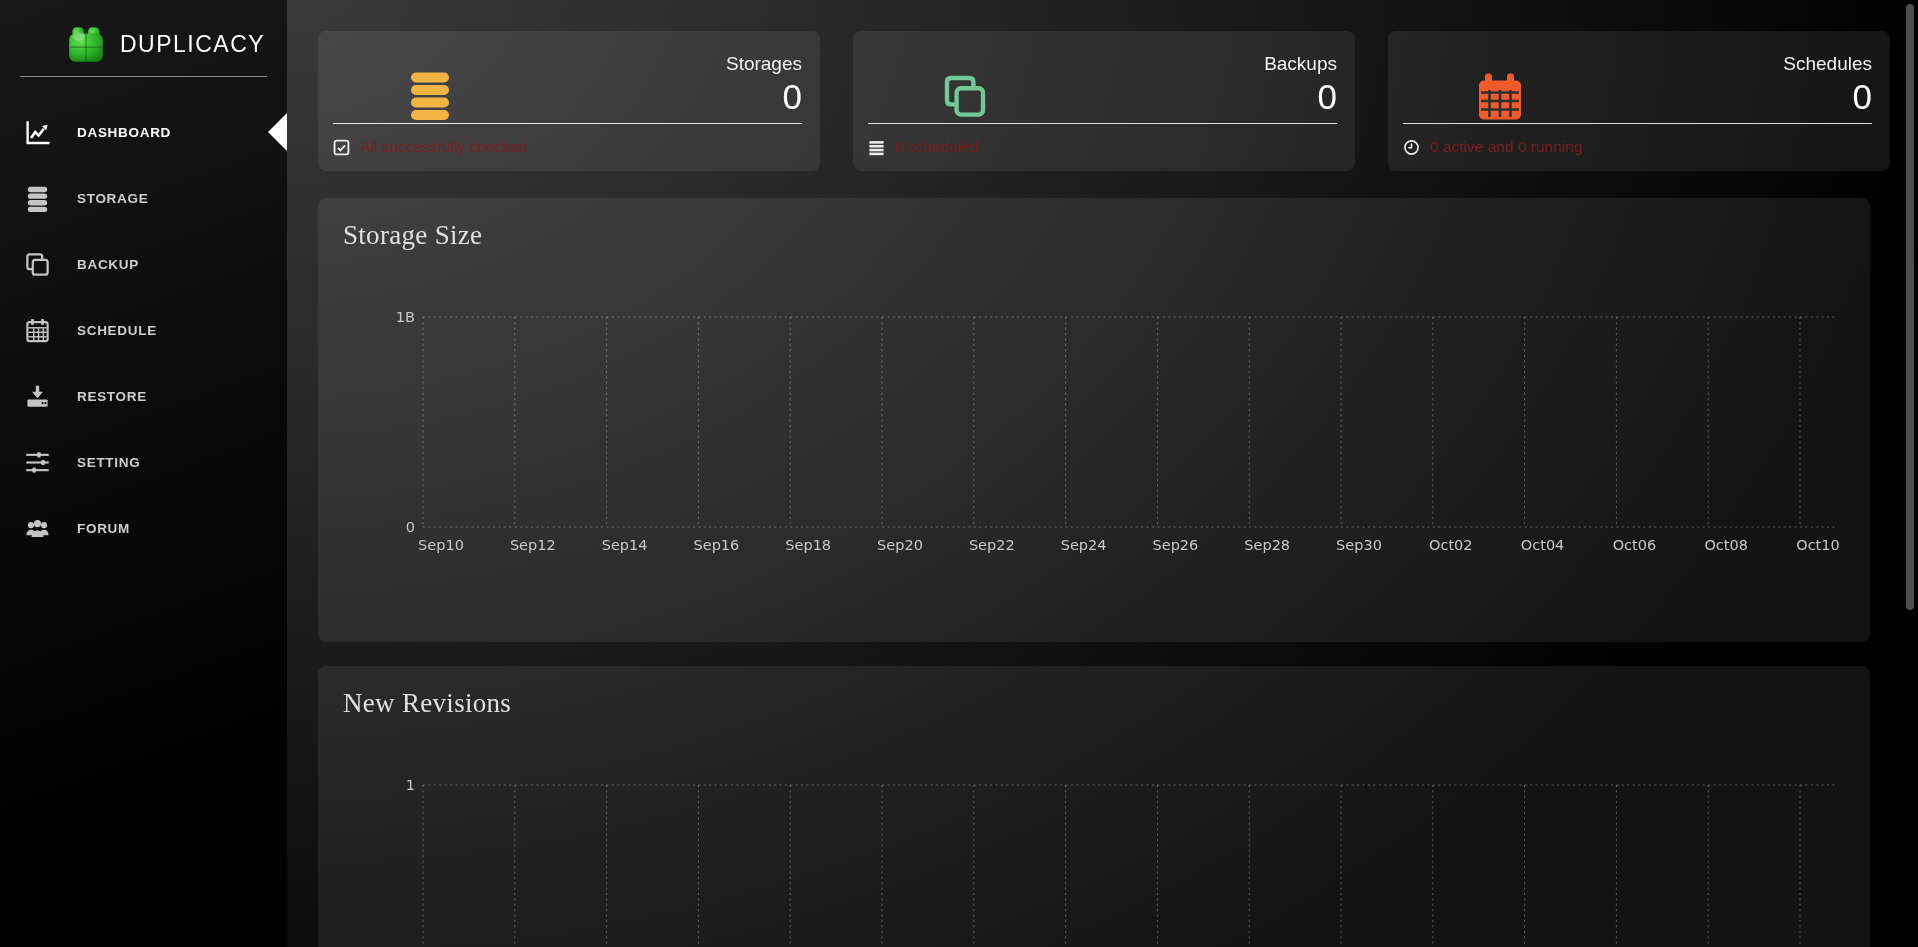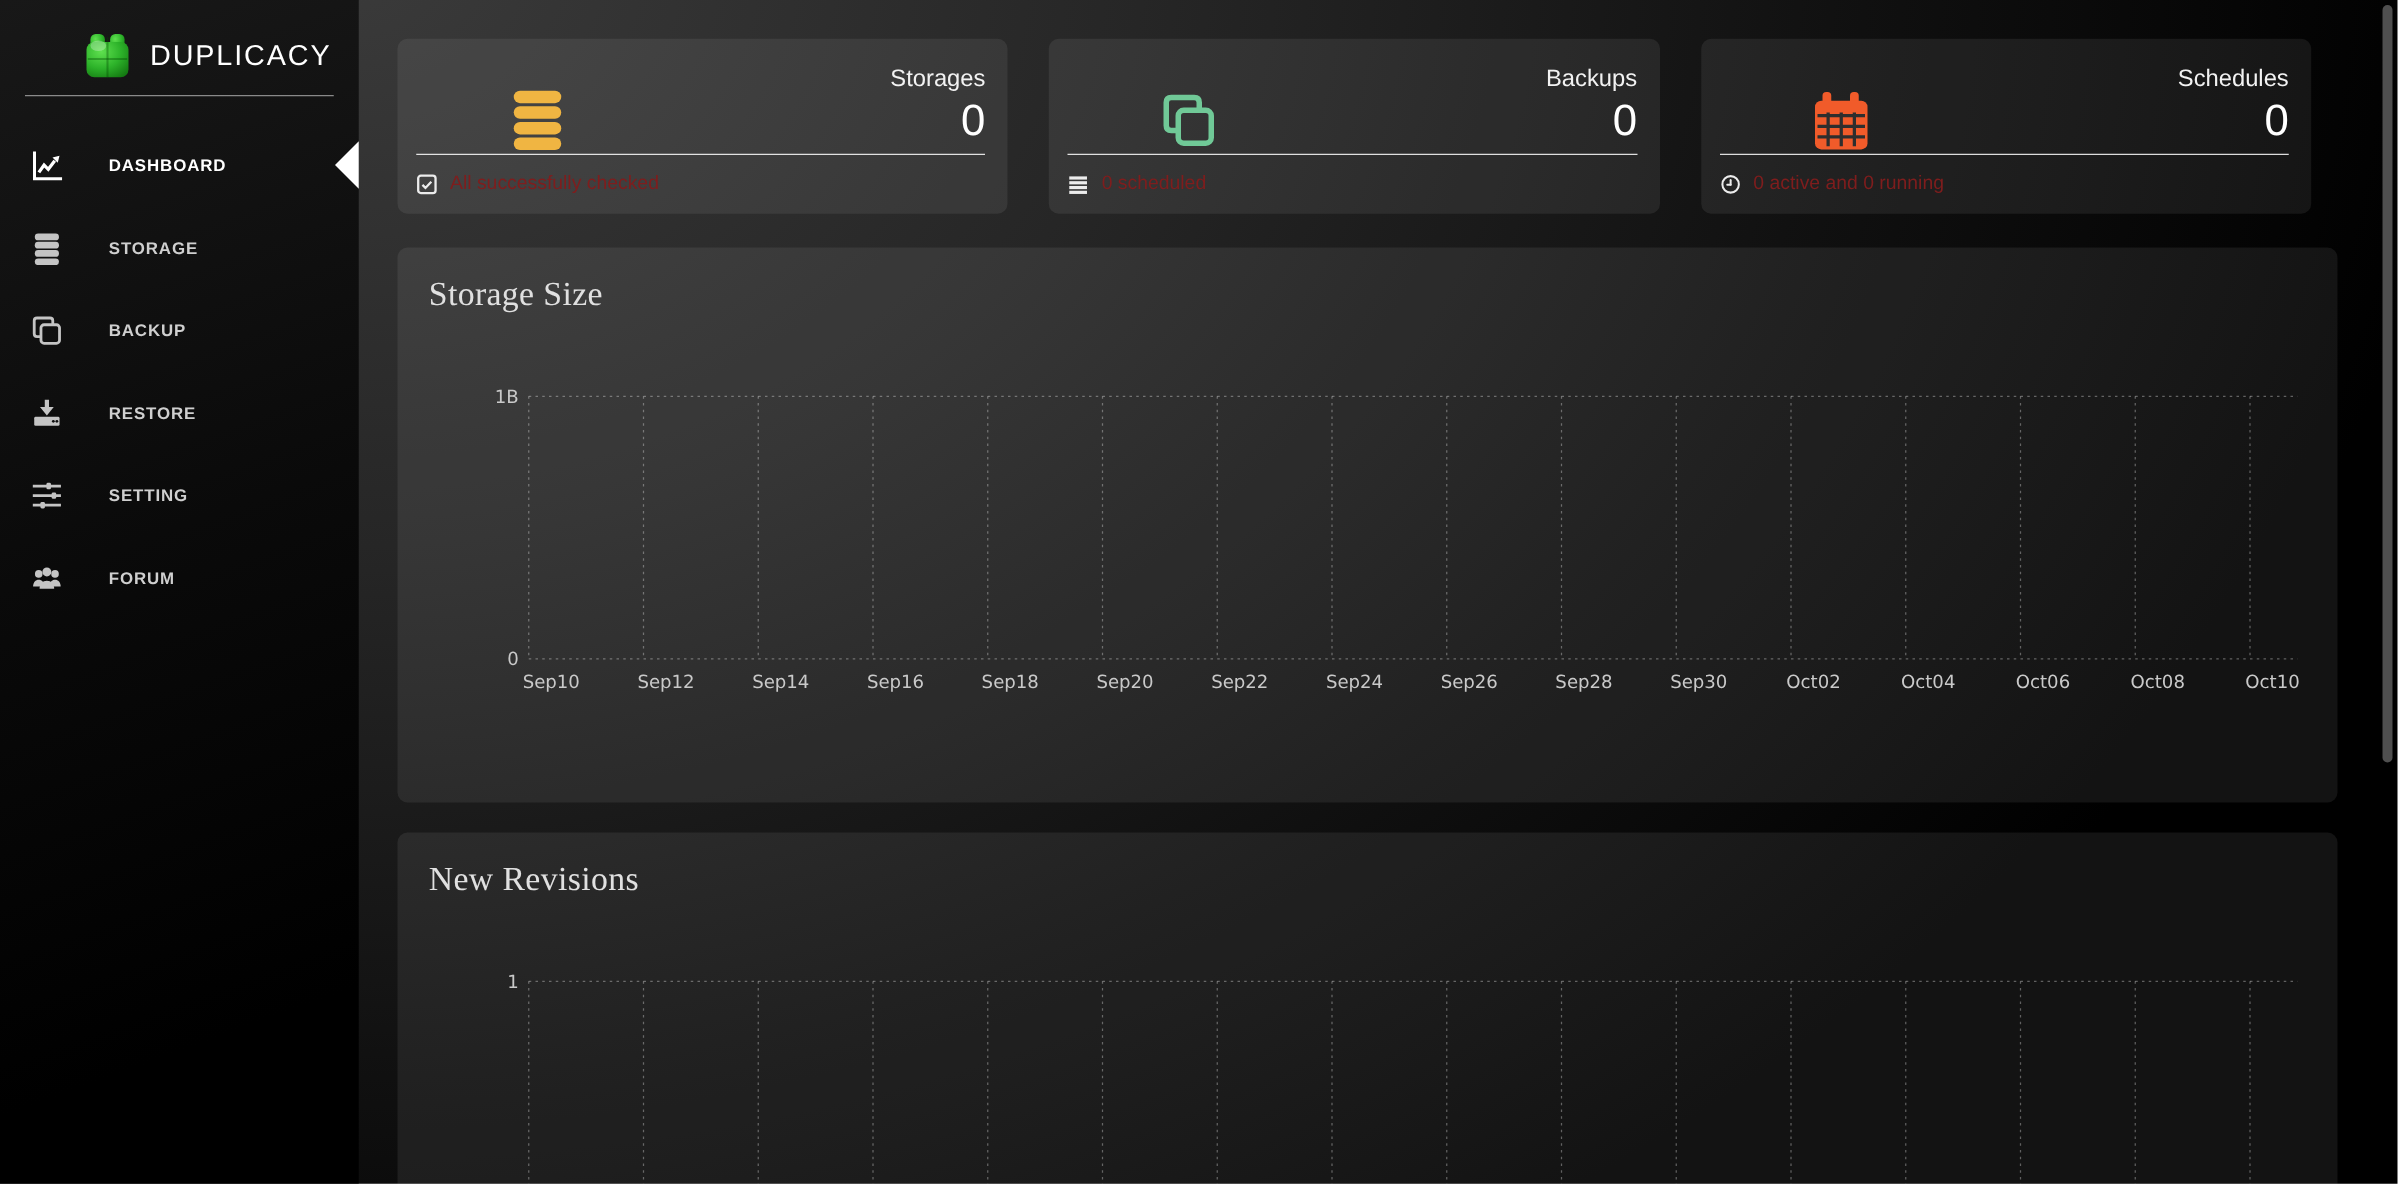--- a/index.html
+++ b/index.html
@@ -17,32 +17,32 @@
     background:linear-gradient(160deg, #181818 0%, #0a0a0a 45%, #000 85%);
   }
   .logo-row { display:flex; align-items:center; padding:16px 0 0 26px; height:72px;margin-left:40px; }
   .logo-cube { width:40px; height:42px; }
   .logo-text { font-size:23px; letter-spacing:1.5px; color:#fff; margin-left:14px; font-weight:400; }
   .side-divider { margin:4px 20px 0 20px; height:1px; background:rgba(255,255,255,0.5); }
   .menu { margin-top:22px; }
   .menu-item { position:relative; height:66px; display:flex; align-items:center; cursor:pointer; }
   .mi-icon { width:30px; height:30px; margin-left:22px; color:#c4c4c4; display:flex; align-items:center; justify-content:center; }
   .mi-icon svg { width:27px; height:27px; }
-  .mi-label { margin-left:35px; font-size:13.5px; font-weight:bold; letter-spacing:0.7px; color:#cfcfcf; }
+  .mi-label { margin-left:25px; font-size:13.5px; font-weight:bold; letter-spacing:0.7px; color:#cfcfcf; }
   .menu-item.active .mi-label { color:#fff; }
   .menu-item.active .mi-icon { color:#fff; }
   .active-arrow {
     position:absolute; right:0; top:50%; transform:translateY(-50%);
     width:0; height:0;
     border-top:19px solid transparent; border-bottom:19px solid transparent;
     border-right:19px solid #fff;
   }
 
   
-  .main { position:absolute; left:287px; top:0; width:1631px; height:772px; padding:31px 69px 0 31px; }
+  .main { position:absolute; left:287px; top:0; width:1631px; height:772px; padding:31px 28px 0 31px; }
   .cards-row { display:flex; gap:33px; height:140px; margin-bottom:27px; }
   .card {
     position:relative; flex:1 1 0; height:140px;
     background:rgba(255,255,255,0.075); border-radius:8px;
   }
   .card-icon { position:absolute; left:88px; top:41px; width:48px; height:52px; }
   .card-icon svg { width:48px; height:50px; }
   .card-title { position:absolute; right:18px; top:22px; font-size:19px; color:#f2f2f2; }
   .card-value { position:absolute; right:18px; top:46px; font-size:35px; font-weight:300; color:#fff; }
   .card-divider { position:absolute; left:15px; right:18px; top:92px; height:1px; background:rgba(255,255,255,0.85); }
@@ -120,20 +120,36 @@
       <div class="menu-item">
         <span class="mi-icon">
           <svg viewBox="0 0 24 24" fill="none" stroke="currentColor" stroke-width="2" stroke-linecap="round">
             <path d="M16.2 7V5q0-2-2-2H5Q3 3 3 5v9.2q0 2 2 2h2.2"></path>
             <rect x="7.8" y="7.8" width="13.2" height="13.2" rx="2.2"></rect>
           </svg>
         </span>
         <span class="mi-label">BACKUP</span>
       </div>
 
+      <div class="menu-item">
+        <span class="mi-icon">
+          <svg viewBox="0 0 24 24" fill="none" stroke="currentColor">
+            <rect x="3" y="4.5" width="18" height="17" rx="2" stroke-width="1.9"></rect>
+            <line x1="7.5" y1="1.8" x2="7.5" y2="7" stroke-width="2.4"></line>
+            <line x1="16.5" y1="1.8" x2="16.5" y2="7" stroke-width="2.4"></line>
+            <line x1="4" y1="9.6" x2="20" y2="9.6" stroke-width="1.3"></line>
+            <line x1="4" y1="13.6" x2="20" y2="13.6" stroke-width="1.3"></line>
+            <line x1="4" y1="17.6" x2="20" y2="17.6" stroke-width="1.3"></line>
+            <line x1="8.6" y1="10" x2="8.6" y2="21" stroke-width="1.3"></line>
+            <line x1="12.9" y1="10" x2="12.9" y2="21" stroke-width="1.3"></line>
+            <line x1="17.2" y1="10" x2="17.2" y2="21" stroke-width="1.3"></line>
+          </svg>
+        </span>
+        <span class="mi-label">SCHEDULE</span>
+      </div>
 
       <div class="menu-item">
         <span class="mi-icon">
           <svg viewBox="0 0 24 24" fill="currentColor">
             <path d="M10.5 2.5h3v5.2h3.4L12 13.6 7.1 7.7h3.4z"></path>
             <path d="M4 14.6h16a1 1 0 0 1 1 1v4.4a1 1 0 0 1-1 1H4a1 1 0 0 1-1-1v-4.4a1 1 0 0 1 1-1z"></path>
             <circle cx="16.6" cy="17.8" r="1" fill="#0e0e0e"></circle>
             <circle cx="19.1" cy="17.8" r="1" fill="#0e0e0e"></circle>
           </svg>
         </span>

